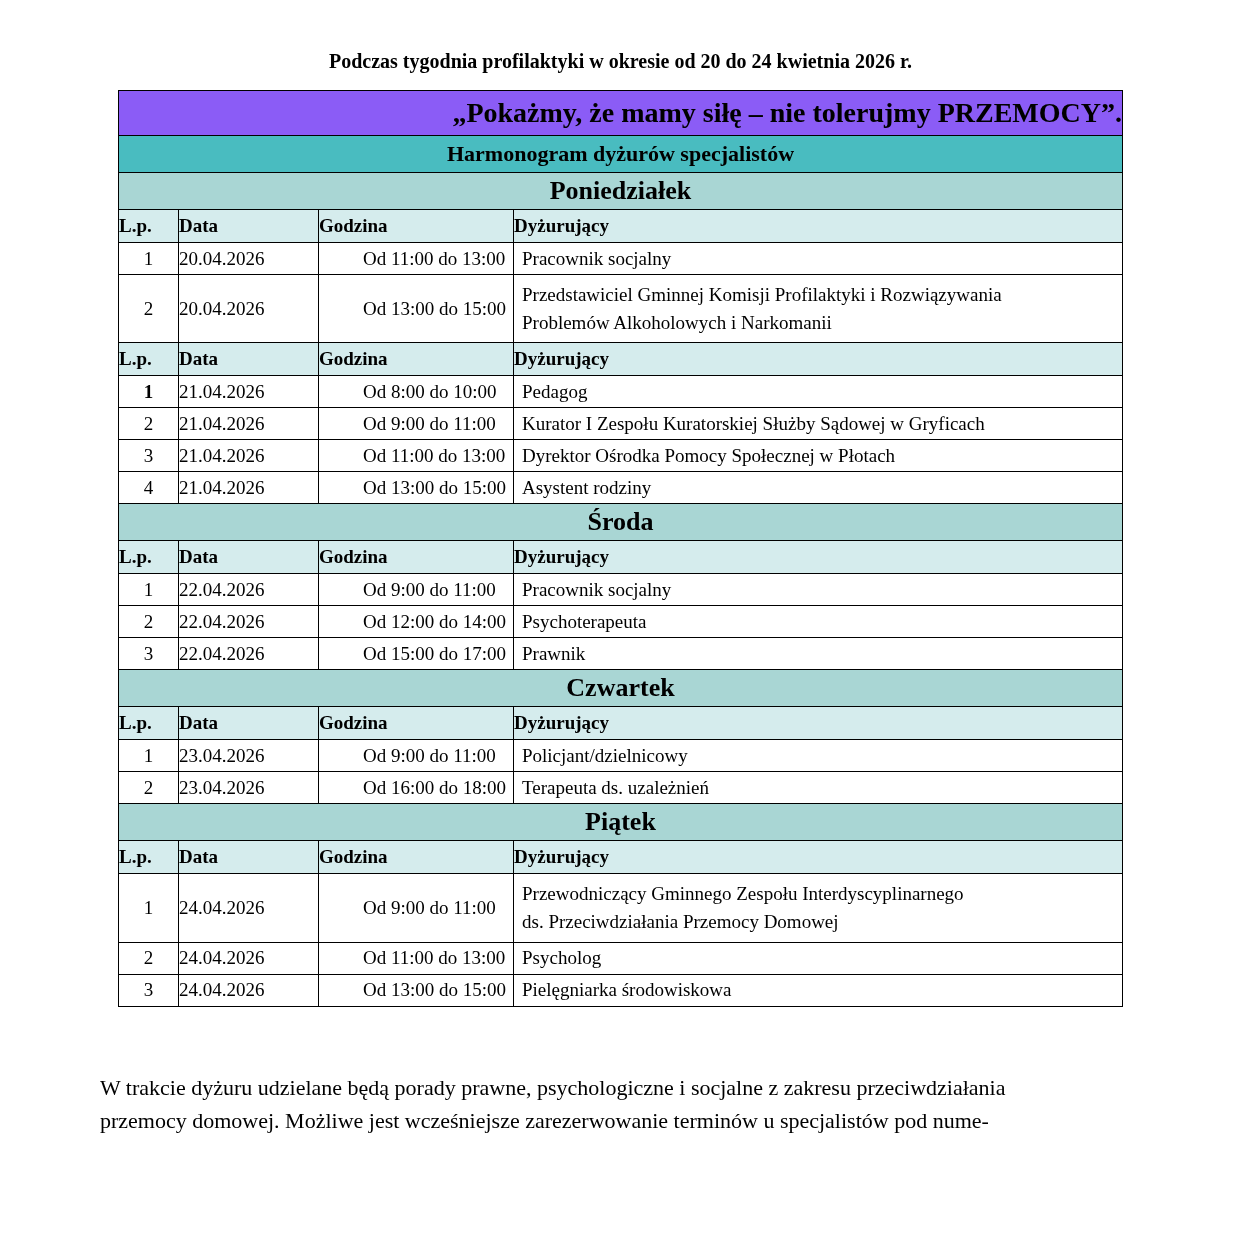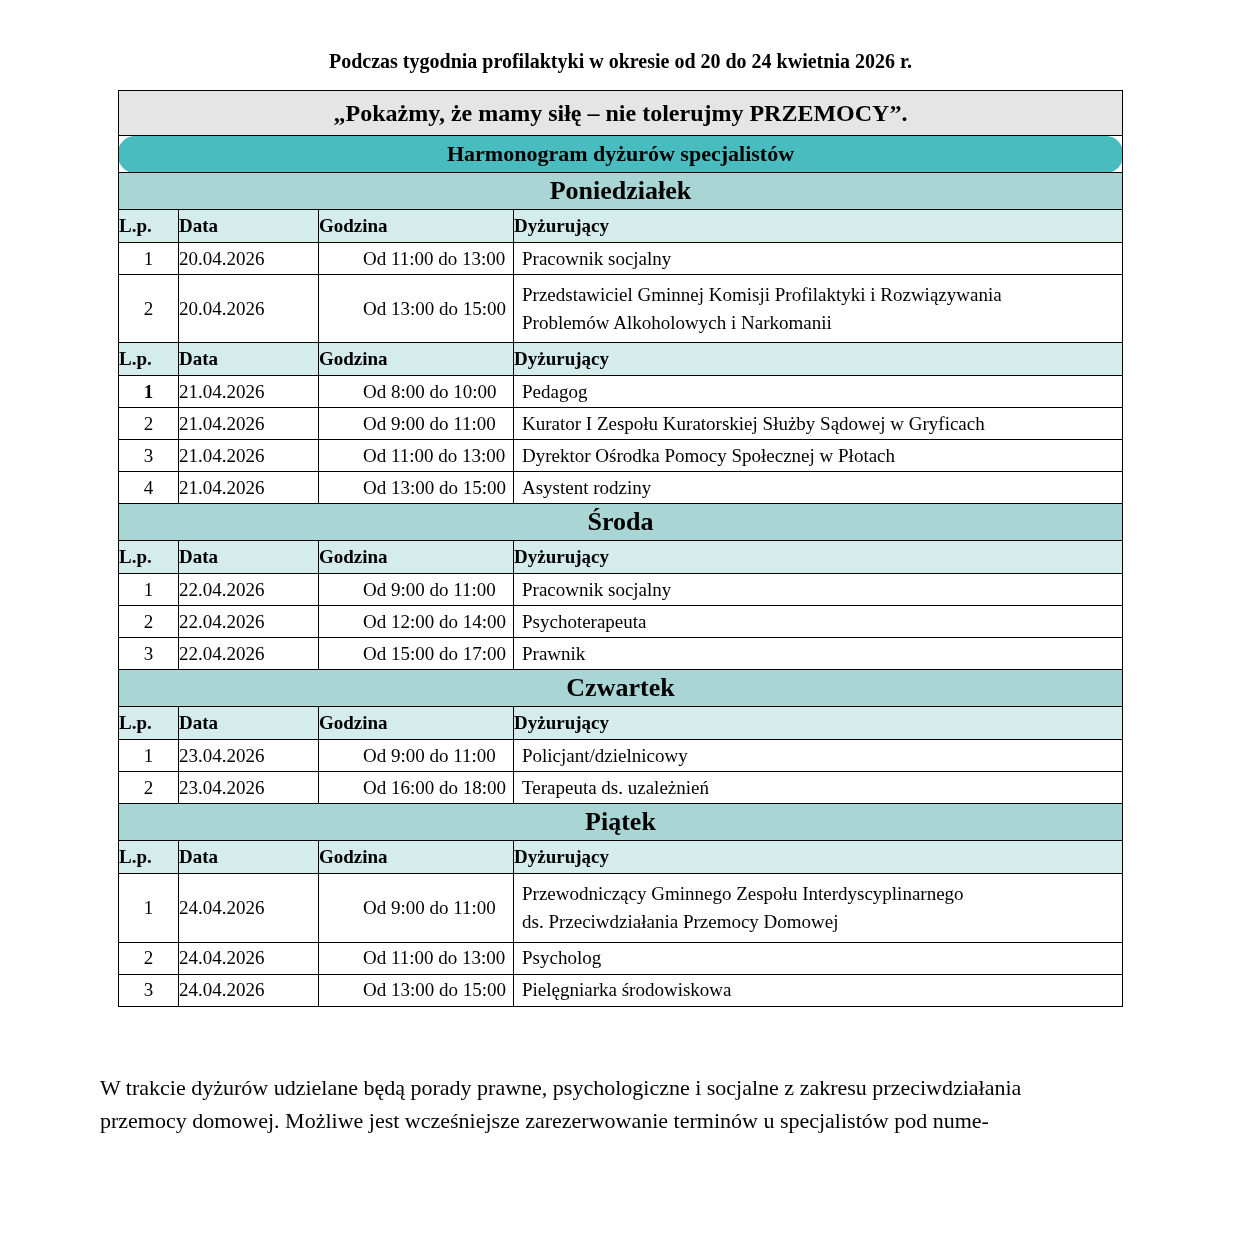--- a/index.html
+++ b/index.html
@@ -37,35 +37,34 @@
     margin: 16px auto 0 auto;
     width: 1004px;
     table-layout: fixed;
   }
   table.schedule td, table.schedule th {
     border: 1px solid #000000;
     padding: 0;
     vertical-align: middle;
   }
   .slogan-row td {
-    text-align: center;
-    font-weight: bold;
-    font-size: 24px;
+    text-align: right;
+    font-weight: bold;
+    font-size: 28px;
     height: 44px;
     padding: 4px 6px;
-    background: #e5e5e5;
+    background: #8b5cf6;
   }
   .title-row td {
     text-align: center;
     font-weight: bold;
     font-size: 22px;
     height: 36px;
     background: #49bcc0;
     padding: 3px 6px;
-    border-radius: 17px;
   }
   .day-row td {
     text-align: center;
     font-weight: bold;
     font-size: 26px;
     height: 36px;
     background: #a9d6d4;
     padding: 3px 6px;
   }
   .head-row td {
@@ -255,18 +254,18 @@
       <tr class="data-row">
         <td class="c-lp">3</td>
         <td class="c-date">24.04.2026</td>
         <td class="c-time">Od 13:00 do 15:00</td>
         <td class="c-who">Pielęgniarka środowiskowa</td>
       </tr>
     </tbody>
   </table>
 
   <div class="footer">
-    <p>W trakcie dyżurów udzielane będą porady prawne, psychologiczne i socjalne z zakresu przeciwdziałania</p>
+    <p>W trakcie dyżuru udzielane będą porady prawne, psychologiczne i socjalne z zakresu przeciwdziałania</p>
     <p>przemocy domowej. Możliwe jest wcześniejsze zarezerwowanie terminów u specjalistów pod nume-</p>
 
   </div>
 
 </div>
 
 </body></html>

